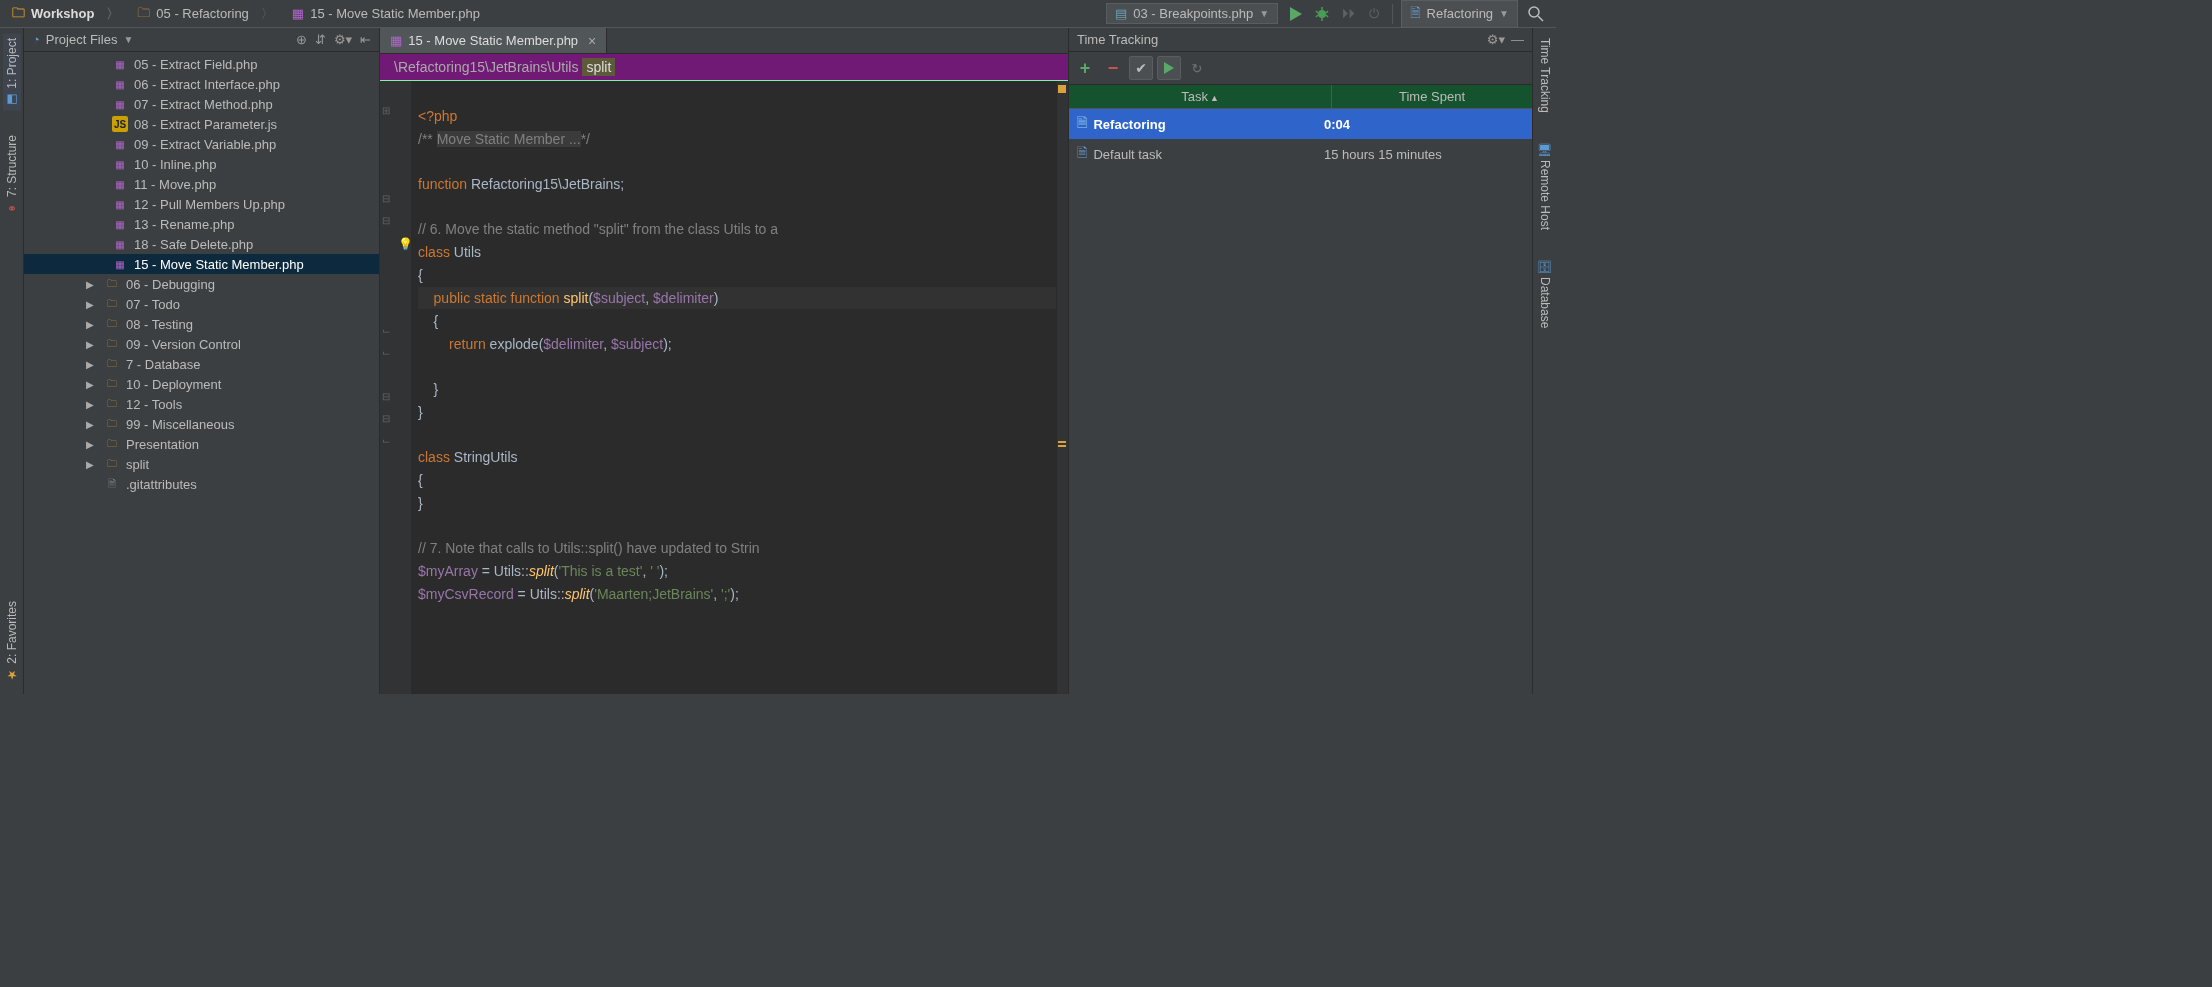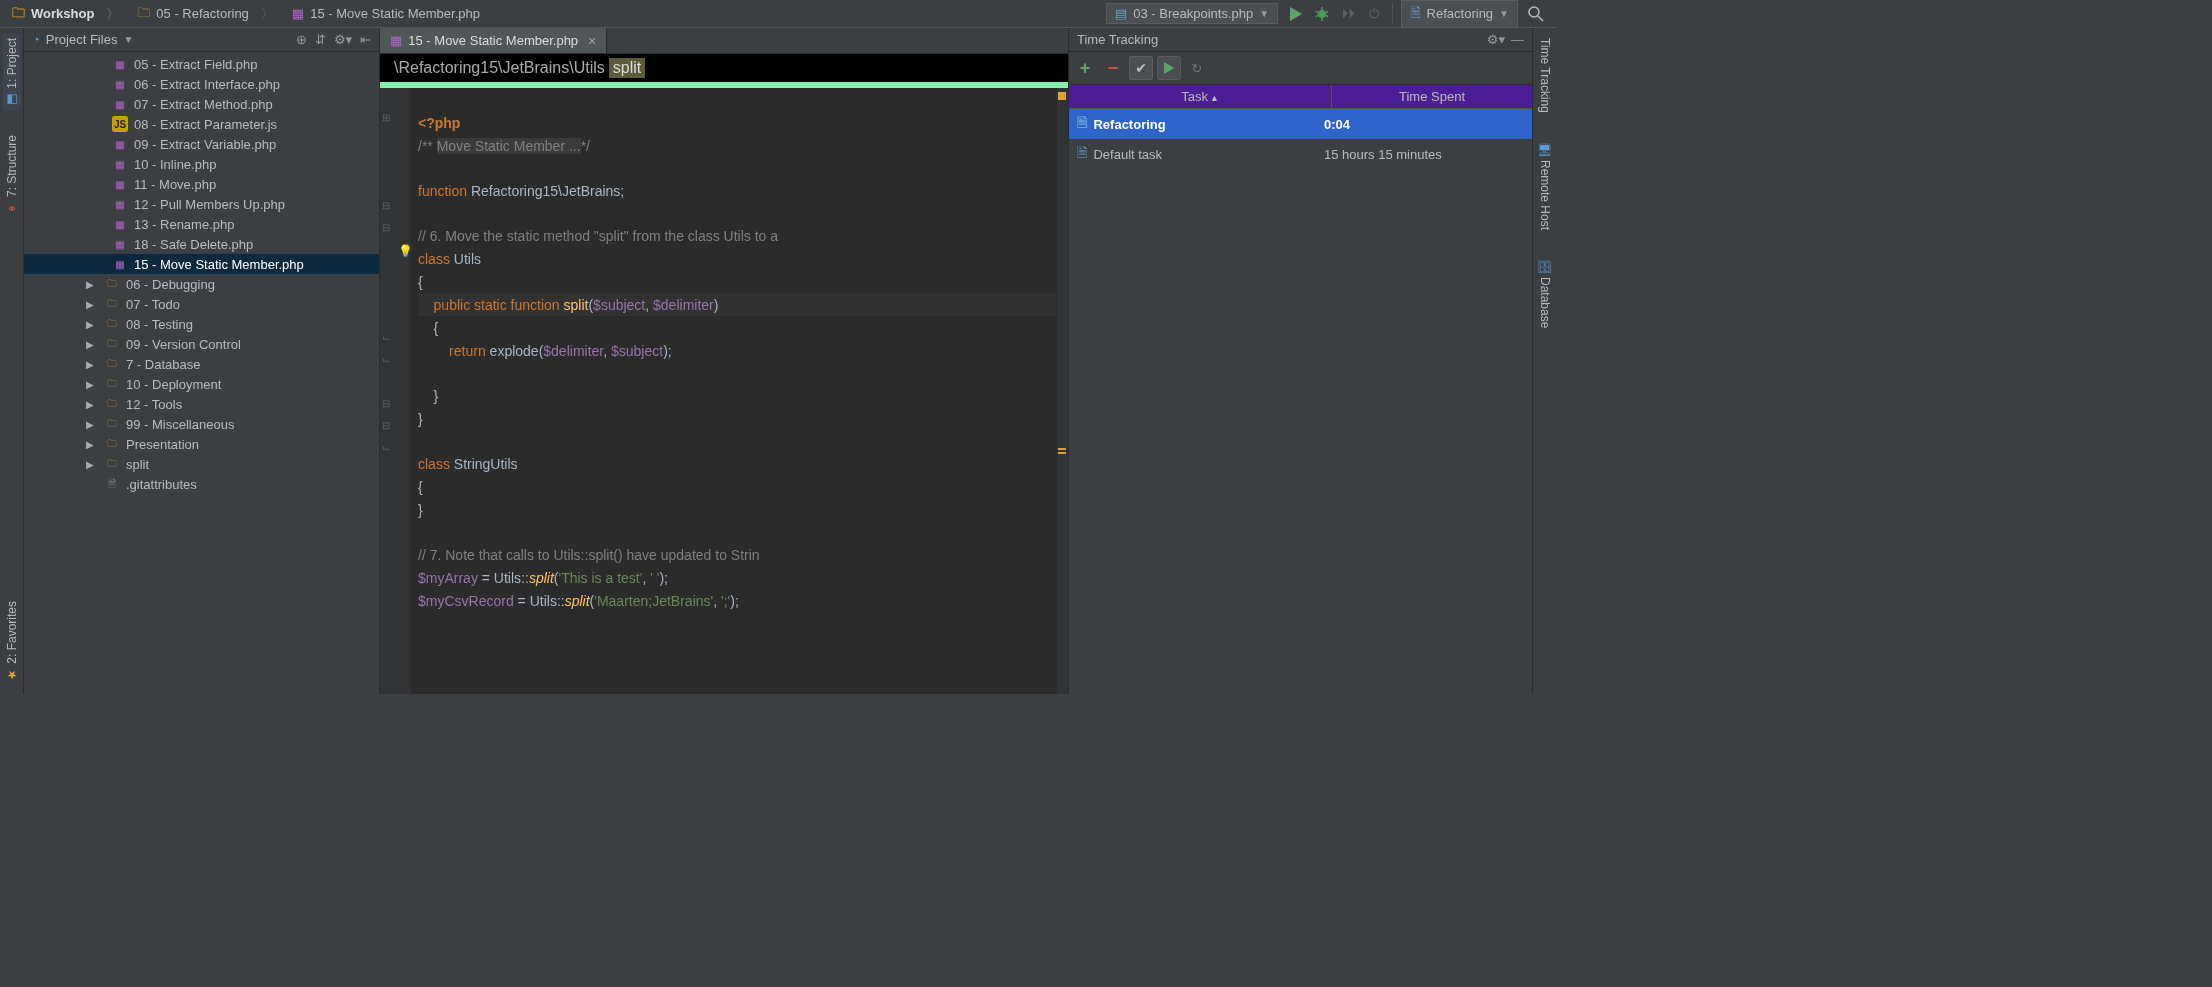--- a/index.html
+++ b/index.html
@@ -46,29 +46,29 @@
 .tree-item .ficon { width:16px; height:16px; display:flex; align-items:center; justify-content:center; font-size:10px; }
 .php-file { color:#b064c9; }
 .js-file { background:#c9a107; color:#222; border-radius:2px; padding:0 2px; font-size:9px; font-weight:bold; }
 .folder-icon { color:#d1962a; }
 
 
 .editor { flex:1; display:flex; flex-direction:column; background:#2b2b2b; min-width:0; }
 .ed-tabs { display:flex; background:#3c3f41; border-bottom:1px solid #2b2b2b; height:26px; align-items:stretch; }
 .ed-tab { display:flex; align-items:center; gap:6px; padding:0 10px; background:#515658; color:#ddd; border-right:1px solid #2b2b2b; cursor:pointer; }
 .ed-tab .close { color:#aaa; font-size:14px; margin-left:4px; }
-.ed-breadcrumb { background:#000000; padding:4px 10px; font-family:'Consolas',monospace; font-size:16px; color:#aaa; border-bottom:6px solid #86efac; display:flex; }
+.ed-breadcrumb { background:#701a75; padding:4px 10px; font-family:'Consolas',monospace; font-size:14px; color:#aaa; border-bottom:1px solid #86efac; display:flex; }
 .ed-bc-part { padding:1px 4px; }
 .ed-bc-hl { background:#5c5a3a; color:#ddd; }
 .code-pane { flex:1; display:flex; overflow:hidden; background:#2b2b2b; }
 .gutter { width:32px; background:#313335; border-right:1px solid #2b2b2b; position:relative; }
 .fold-mark { position:absolute; left:2px; color:#606366; font-size:10px; }
 .bulb { position:absolute; left:18px; color:#f0c040; font-size:12px;}
 .code { flex:1; font-family:'Consolas','Courier New',monospace; font-size:14px; line-height:22px; padding:2px 0 2px 6px; white-space:pre; overflow:hidden; position:relative; color:#a9b7c6;}
-.tok-tag { color:#cc7832;font-weight:bold; }
+.tok-tag { color:#cc7832; }
 .tok-comment { color:#808080; }
 .tok-keyword { color:#cc7832; }
 .tok-func { color:#ffc66d; }
 .tok-var { color:#9876aa; }
 .tok-string { color:#6a8759; }
 .tok-call { font-style:italic; color:#ffc66d; }
 .line-hl { background:#323232; display:inline-block; width:100%;}
 .markerbar { width:12px; background:#313335; border-left:1px solid #2b2b2b; position:relative;}
 .warn-sq { position:absolute; top:4px; right:2px; width:8px; height:8px; background:#d9a23b; }
 .warn-tick { position:absolute; right:2px; width:8px; height:2px; background:#d9a23b; }
@@ -78,21 +78,21 @@
 .tp-header { display:flex; align-items:center; padding:4px 8px; background:#3c3f41; border-bottom:1px solid #2b2b2b; }
 .tp-title { flex:1; color:#bbbbbb; }
 .tp-tools { display:flex; gap:6px; color:#999; }
 .tp-toolbar { display:flex; align-items:center; gap:4px; padding:4px; border-bottom:1px solid #2b2b2b; }
 .tp-btn { width:24px; height:24px; display:flex; align-items:center; justify-content:center; cursor:pointer; border:1px solid transparent; border-radius:2px; }
 .tp-btn.boxed { background:#4b4f51; border:1px solid #5a5d5f;}
 .plus { color:#59a869; font-size:18px; font-weight:bold;}
 .minus { color:#c75450; font-size:18px; font-weight:bold;}
 .chk { color:#bbb; font-size:14px;}
 .tp-play svg{fill:#59a869;}
-.tp-table-h { display:flex; background:#4c1d95; border-bottom:1px solid #555; }
+.tp-table-h { display:flex; background:#14532d; border-bottom:1px solid #555; }
 .tp-th { padding:4px 8px; color:#bbbbbb; text-align:center; border-right:1px solid #555;}
 .tp-th.task { flex:1; }
 .tp-th.time { width:200px; border-right:none;}
 .sort-arrow { font-size:9px; margin-left:2px;}
 .tp-row { display:flex; padding:4px 8px; align-items:center; gap:6px; }
 .tp-row.sel { background:#2f65ca; color:#fff; font-weight:bold;}
 .tp-cell-task { flex:1; display:flex; align-items:center; gap:6px;}
 .tp-cell-time { width:200px; }
 .note-icon{ color:#6aa1dd; }
 

